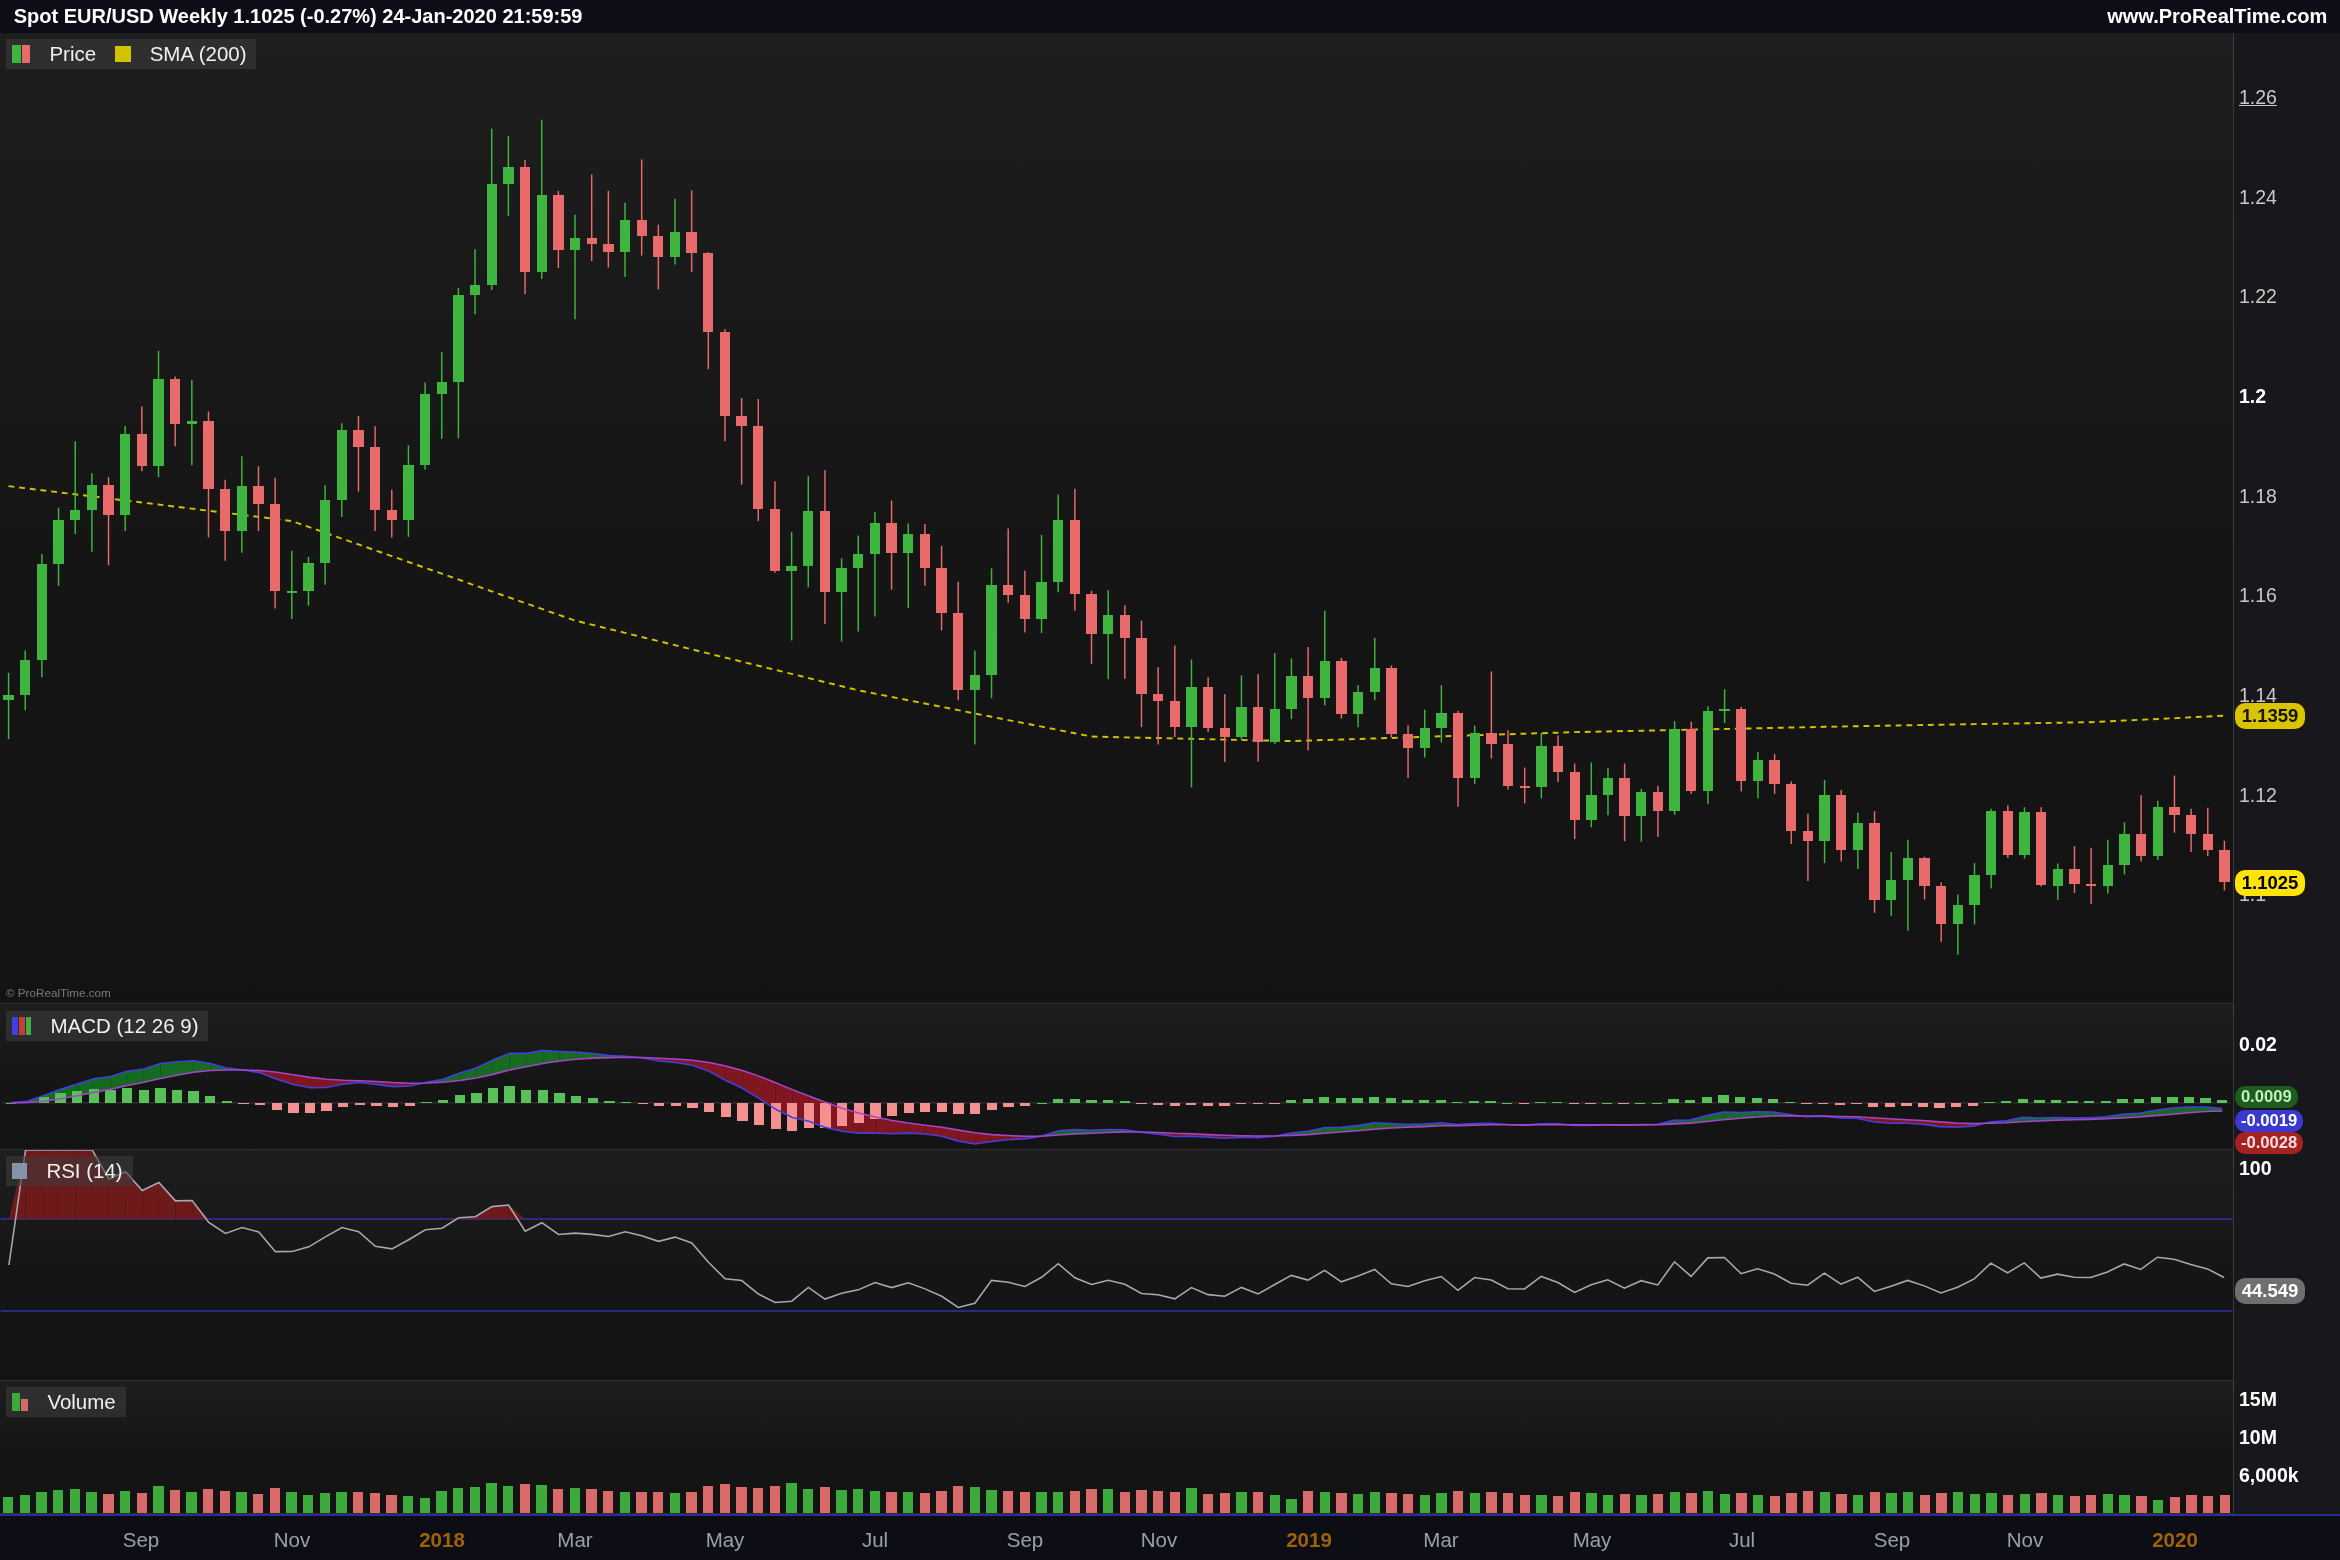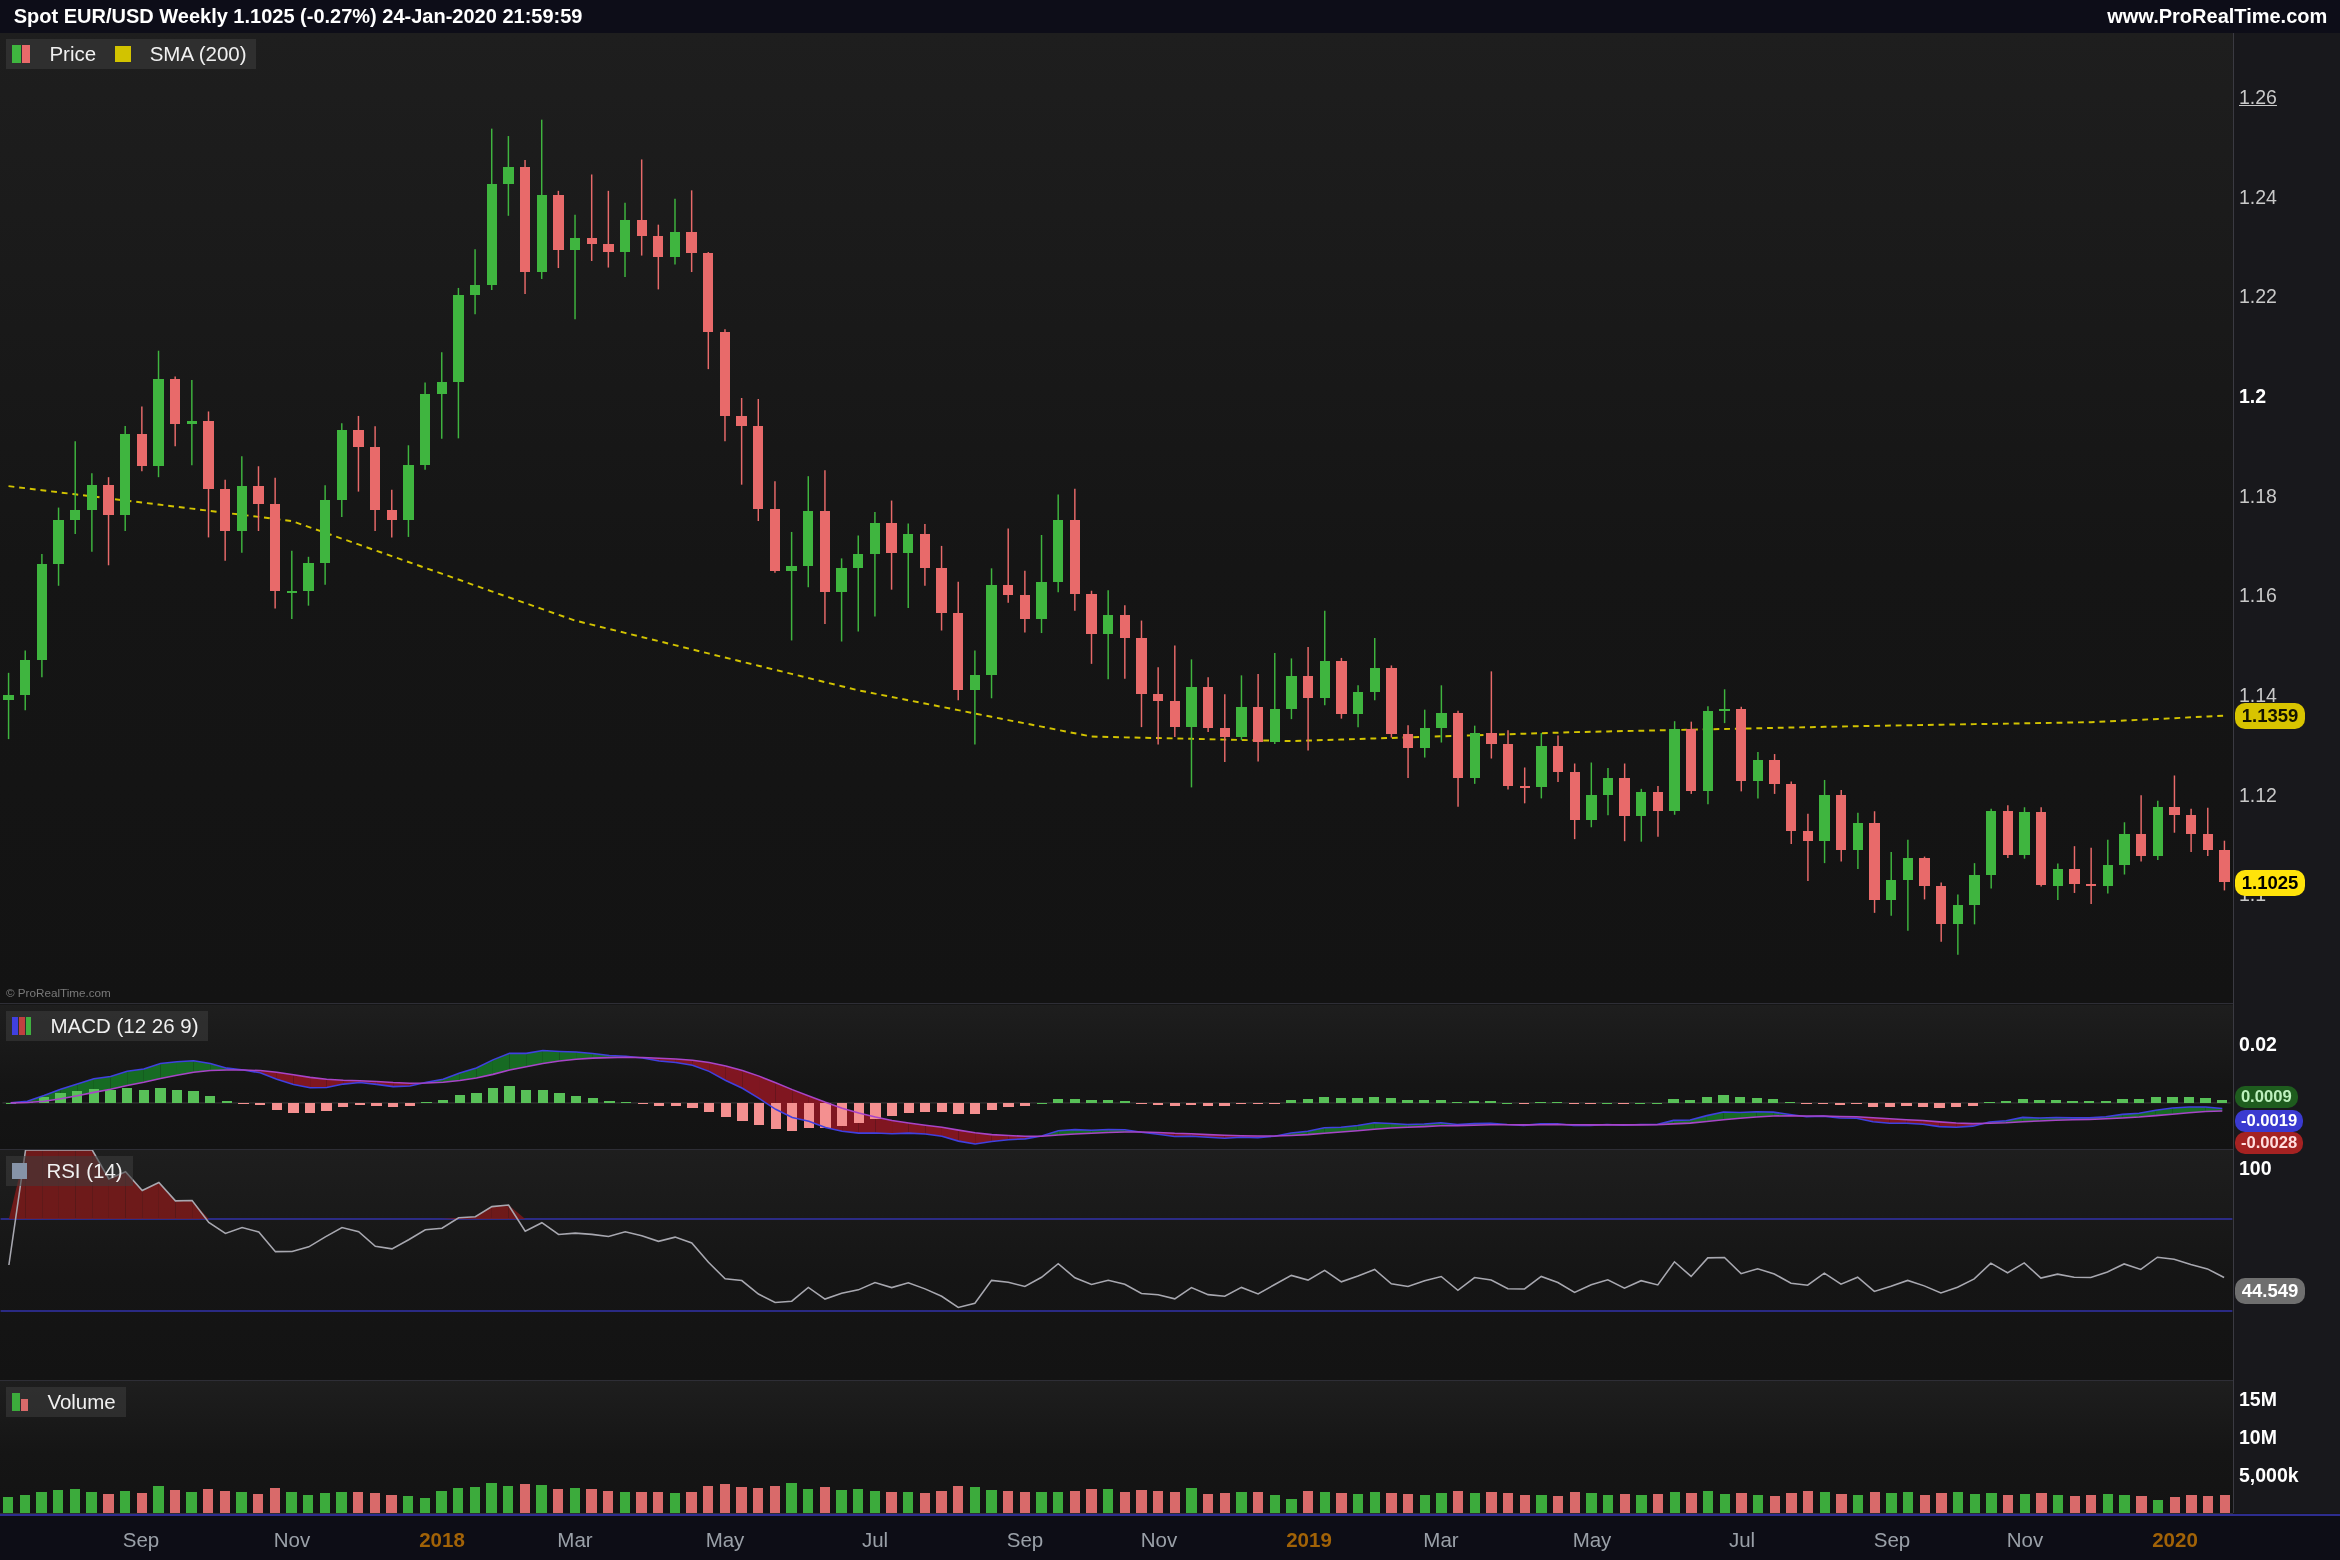--- a/index.html
+++ b/index.html
@@ -844,15 +844,15 @@
     <div class="ax b" style="top: 385px;">1.2</div>
     <div class="ax" style="top: 485px;">1.18</div>
     <div class="ax" style="top: 584px;">1.16</div>
     <div class="ax" style="top: 684px;">1.14</div>
     <div class="ax" style="top: 784px;">1.12</div>
     <div class="ax" style="top: 883px;">1.1</div>
     <div class="ax b" style="top: 1033px;">0.02</div>
     <div class="ax b" style="top: 1157px;">100</div>
     <div class="ax b" style="top: 1388px;">15M</div>
     <div class="ax b" style="top: 1426px;">10M</div>
-    <div class="ax b" style="top: 1464px;">5,000k</div>
+    <div class="ax b" style="top: 1464px;">6,000k</div>
   </div>
 
 
 </body></html>

